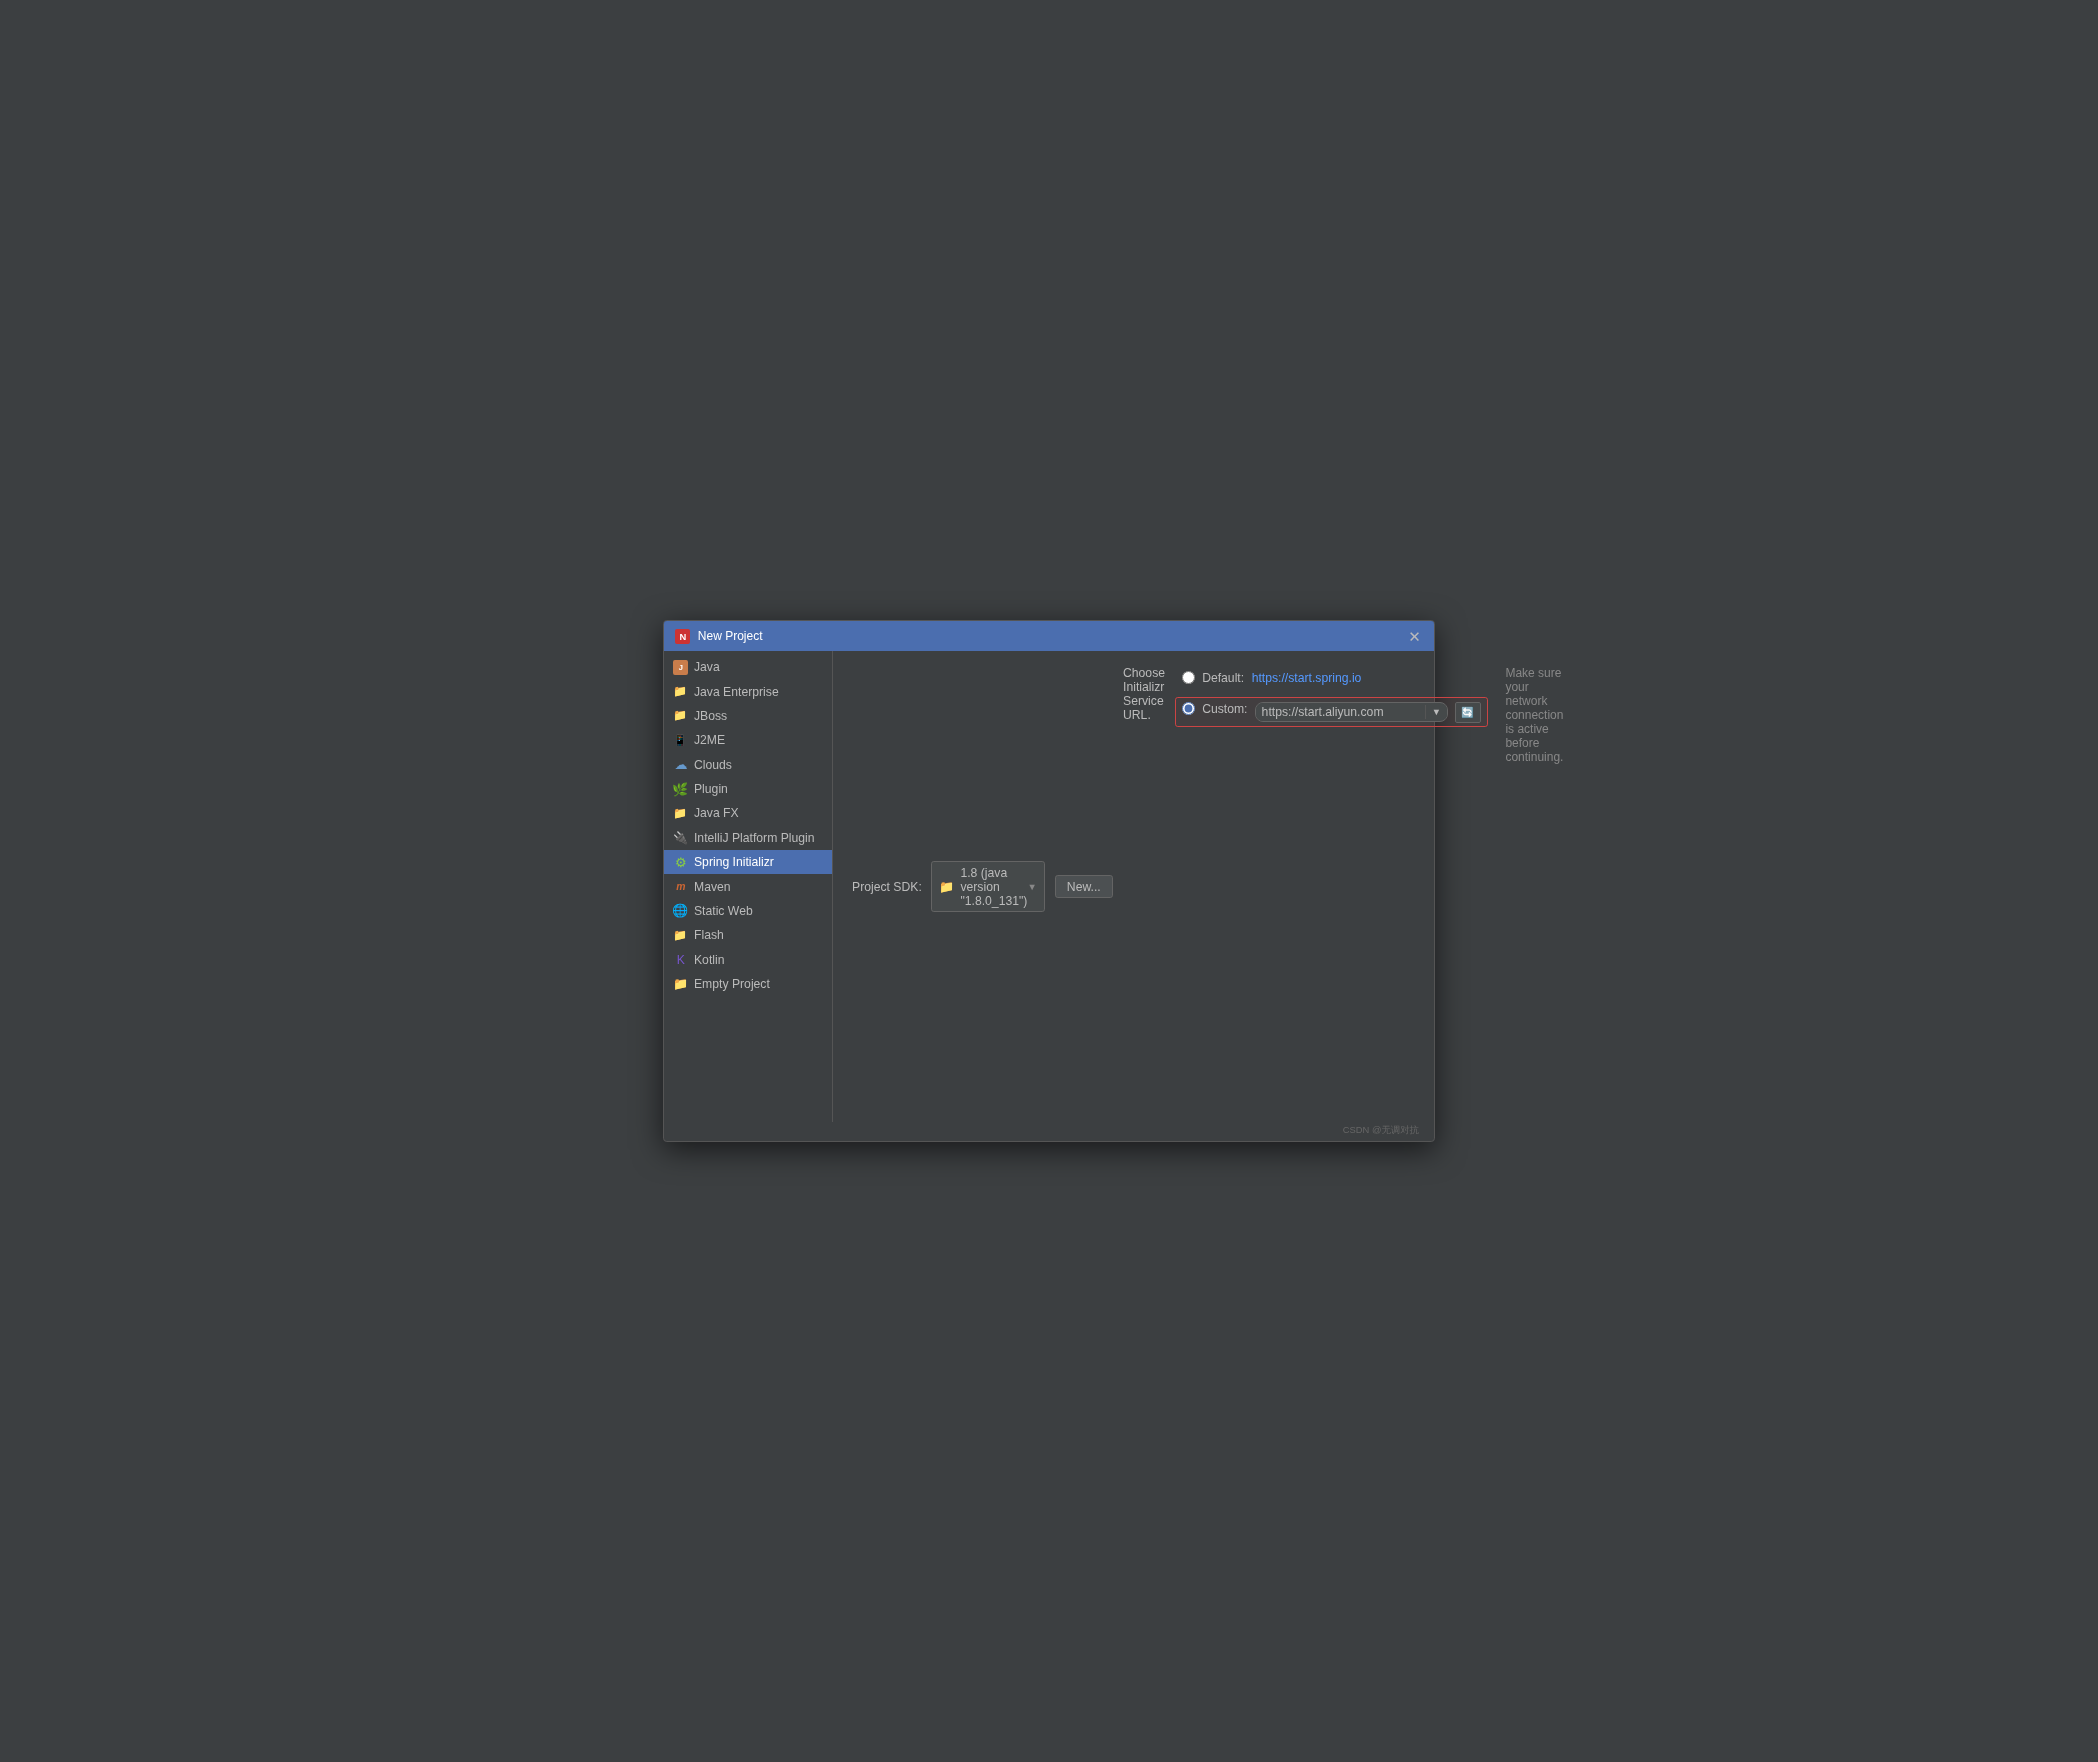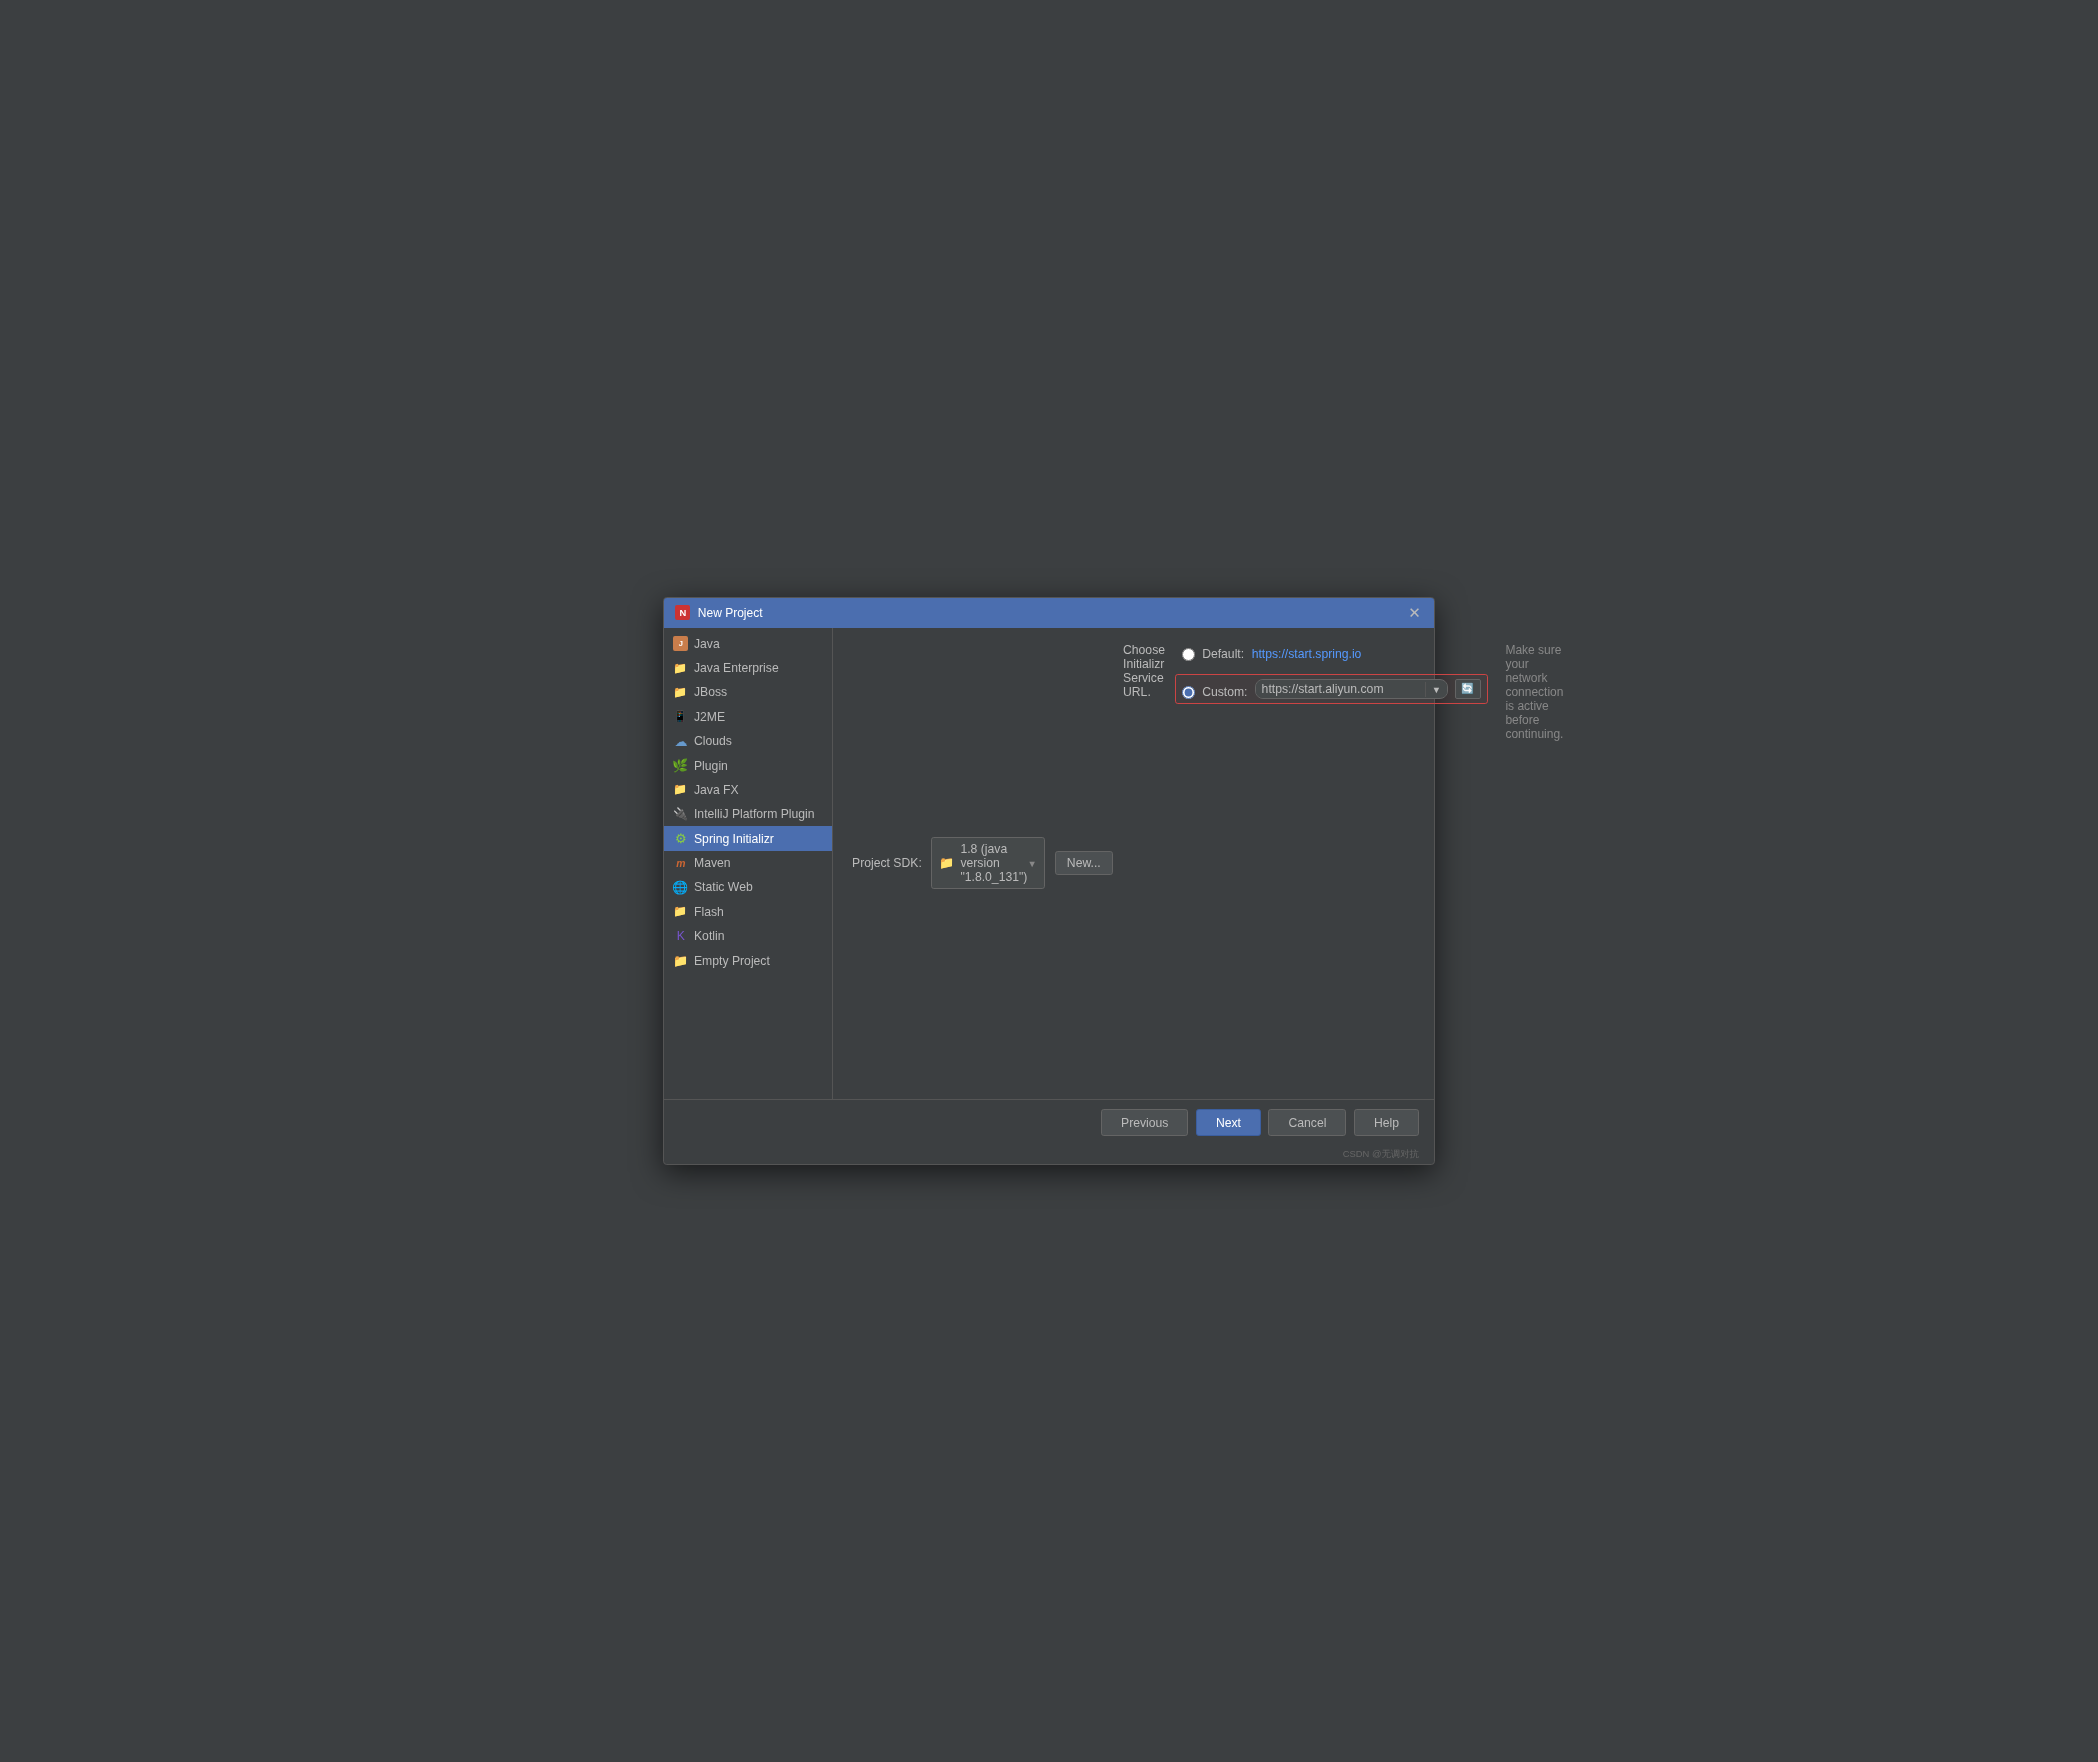--- a/index.html
+++ b/index.html
@@ -154,21 +154,21 @@
       color: #bbbbbb;
       font-size: 12.2px;
     }
     .radio-group {
       display: flex;
       flex-direction: column;
       gap: 7.5px;
     }
     .radio-row {
       display: flex;
-      align-items: flex-end;
+      align-items: flex-start;
       gap: 7.5px;
       padding: 3.8px 5.6px;
       border-radius: 2.8px;
     }
     .radio-row.custom-selected {
       border: 0.9px solid #cc4444;
       background: rgba(200,50,50,0.05);
     }
     .radio-row.default-row {
       border: 0.9px transparent solid;
@@ -373,21 +373,15 @@
           <button class="url-refresh-btn">🔄</button>
         </div>
       </div>
 
       <div class="hint-text">Make sure your network connection is active before continuing.</div>
 
       <div class="spacer"></div>
     </div>
   </div>
 
-  <div class="bottom-bar">
-    <button class="btn btn-secondary">Previous</button>
-    <button class="btn btn-default">Next</button>
-    <button class="btn btn-secondary">Cancel</button>
-    <button class="btn btn-secondary">Help</button>
-  </div>
   <div class="watermark">CSDN @无调对抗</div>
 </div>
 
 
 </body></html>

